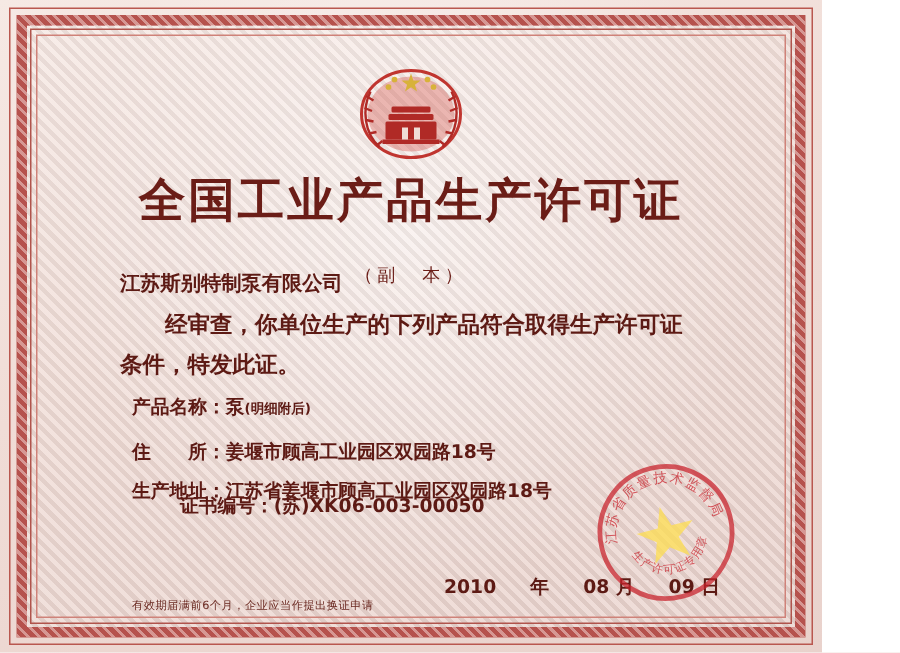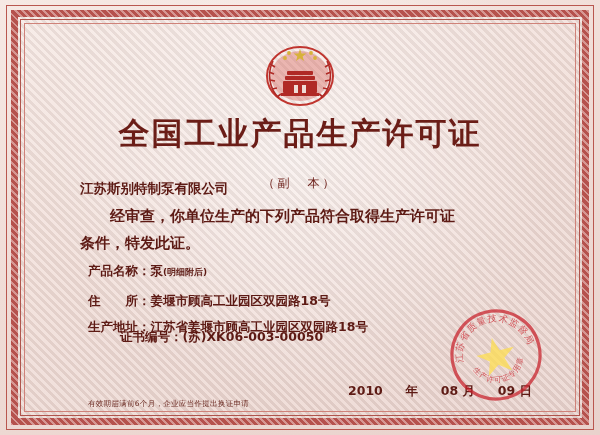--- a/index.html
+++ b/index.html
@@ -8,21 +8,21 @@
   }
   body {
     width: 600px;
     height: 435px;
     overflow: hidden;
     font-family: "DejaVu Sans", "Liberation Sans", sans-serif;
     background: #ffffff;
   }
   .cert-page {
     position: relative;
-    width: 600px;
+    width: 548px;
     height: 435px;
     background: #f2e3de;
     box-sizing: border-box;
   }
   
   .paper-tint {
     position: absolute;
     inset: 0;
     background:
       radial-gradient(ellipse at 50% 35%, rgba(255,255,255,0.55) 0%, rgba(255,255,255,0.0) 60%),

